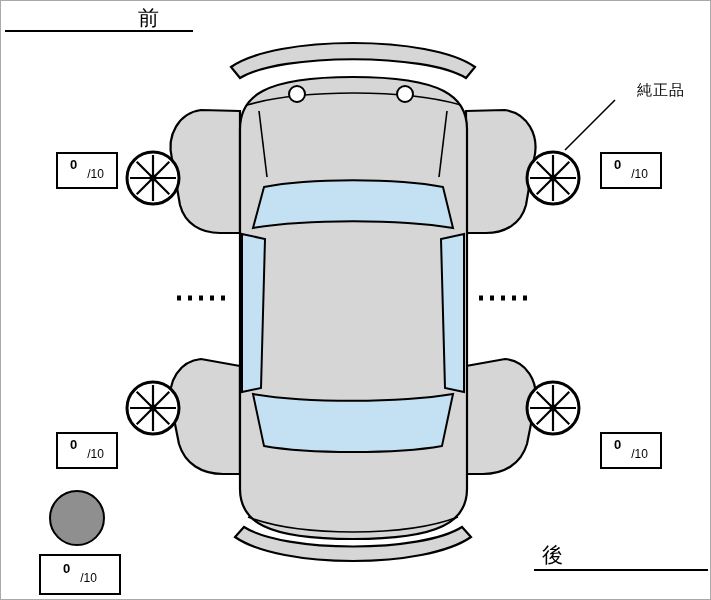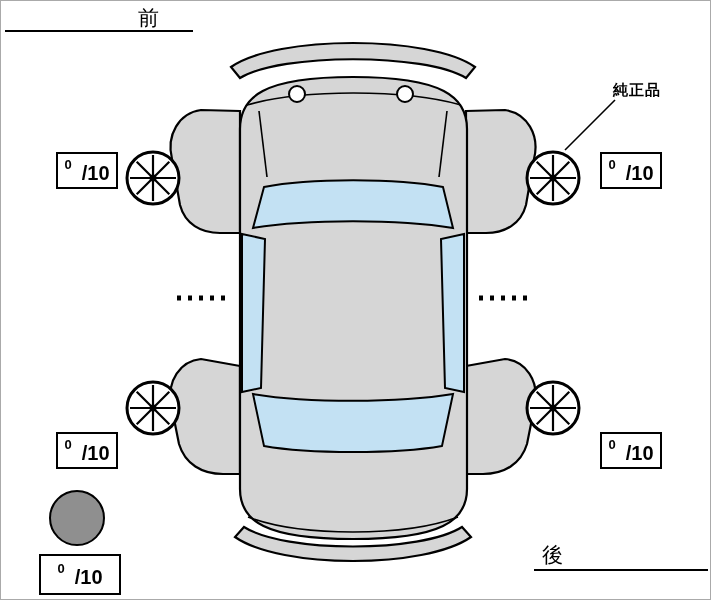--- a/index.html
+++ b/index.html
@@ -5,32 +5,32 @@
   html,body { margin:0; padding:0; background:#ffffff; }
   body { font-family: "Liberation Sans", "DejaVu Sans", sans-serif; }
   #stage {
     position:relative; width:711px; height:600px; background:#ffffff;
     border:1px solid #aaaaaa; box-sizing:border-box; overflow:hidden;
   }
   svg.diagram { position:absolute; left:0; top:0; }
   .txt { position:absolute; color:#000; white-space:nowrap; }
   .label-front  { left:137px; top:3px;  font-size:21px; }
   .label-rear   { left:541px; top:540px; font-size:21px; }
-  .label-genuine{ left:612px; top:80px; font-size:15px; font-weight:bold; letter-spacing:1px; }
+  .label-genuine{ left:636px; top:80px; font-size:15px; font-weight:normal; letter-spacing:1px; }
   .uline { position:absolute; height:2px; background:#000; }
   .uline-front { left:4px;  top:29px;  width:188px; }
   .uline-rear  { left:533px; top:568px; width:174px; }
   .score-box {
     position:absolute; width:62px; height:37px; background:#ffffff;
     border:2px solid #000; box-sizing:border-box;
     display:flex; align-items:center; justify-content:center; gap:3px;
   }
   .score-box.spare { left:38px; top:553px; width:82px; height:41px; }
   .score-box .num { font-size:13px; font-weight:bold; transform:translateY(-6px); }
-  .score-box .den { font-size:20px; font-weight:bold; transform:translateY(3px);margin-left:7px; }
+  .score-box .den { font-size:12px; font-weight:normal; transform:translateY(3px);margin-left:7px; }
   .box-fl { left:55px;  top:151px; }
   .box-fr { left:599px; top:151px; }
   .box-rl { left:55px;  top:431px; }
   .box-rr { left:599px; top:431px; }
 </style>
 </head>
 <body>
 
 <div id="stage">
 

